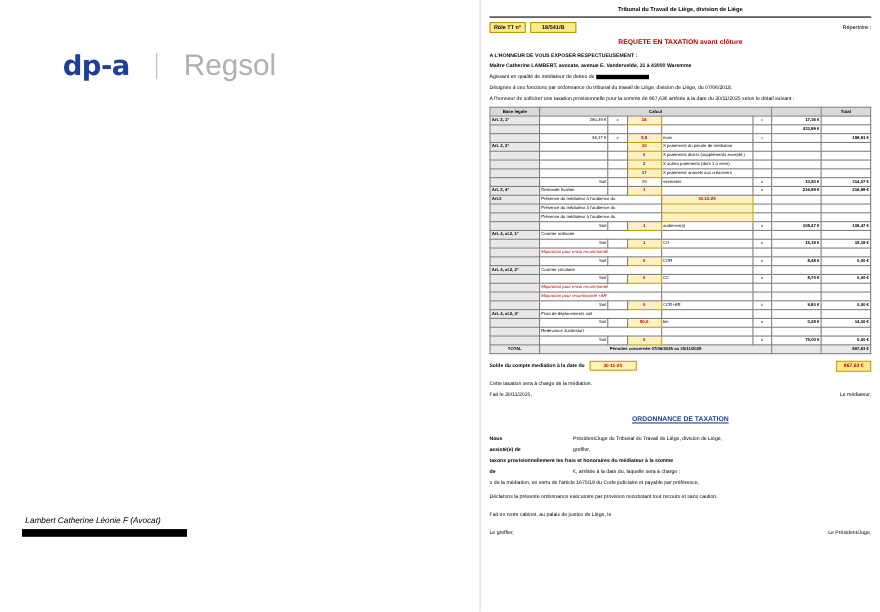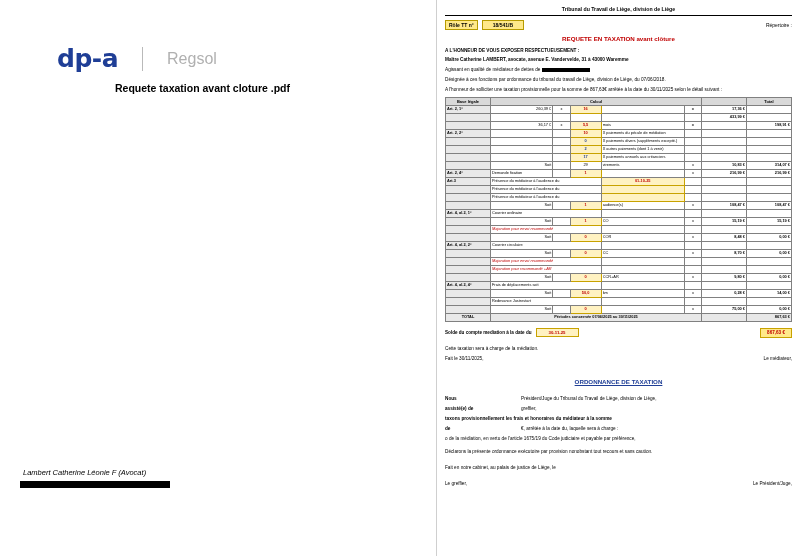--- a/index.html
+++ b/index.html
@@ -44,21 +44,21 @@
     font-size: 25px;
     color: #1f3e96;
     letter-spacing: -0.5px;
   }
   .brand-sep {
     width: 1px;
     height: 24px;
     background: #b9b9b9;
   }
   .brand-name {
-    font-size: 16px;
+    font-size: 27px;
     color: #b0b0b0;
     font-family: "Liberation Sans", sans-serif;
   }
   .doc-title {
     position: absolute;
     left: 115px;
     top: 82px;
     font-size: 10.5px;
     font-weight: bold;
     color: #000;
@@ -251,21 +251,20 @@
 <body>
 
 <div class="page">
 
   <div class="left-pane">
     <div class="brand">
       <span class="brand-dpa">dp-a</span>
       <span class="brand-sep"></span>
       <span class="brand-name">Regsol</span>
     </div>
-    <div class="doc-title">Requete taxation avant cloture .pdf</div>
     <div class="signer">Lambert Catherine Léonie F (Avocat)</div>
     <div class="redact-bar"></div>
   </div>
 
   <div class="right-pane">
     <div class="rp-inner">
 
       <div class="court-header">Tribunal du Travail de Liège, division de Liège</div>
 
       <div class="role-row">

